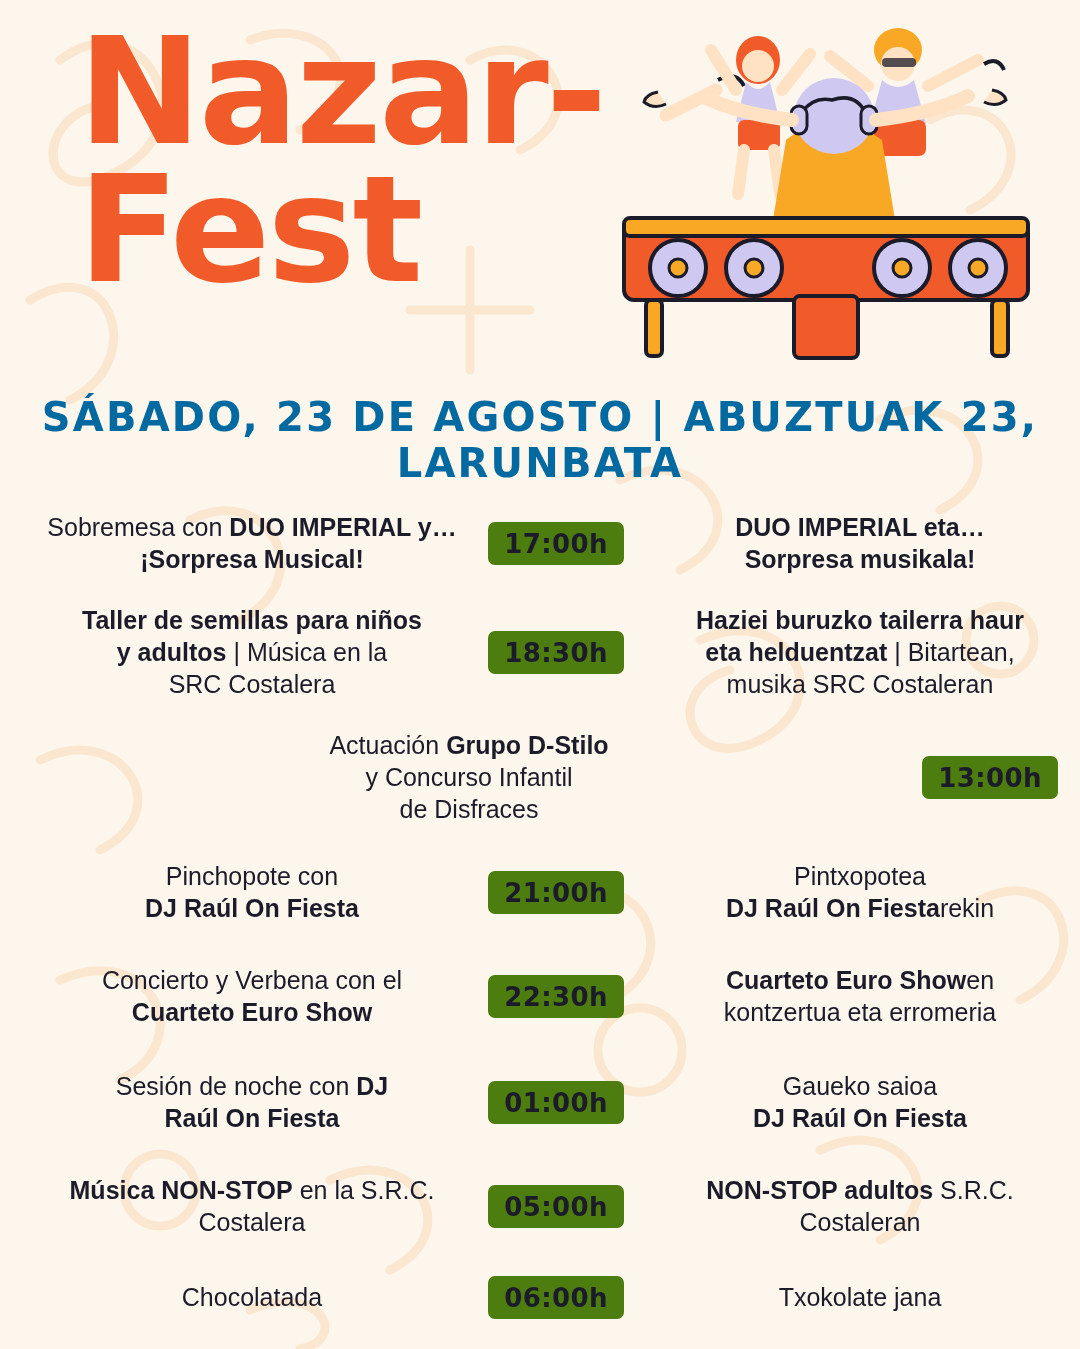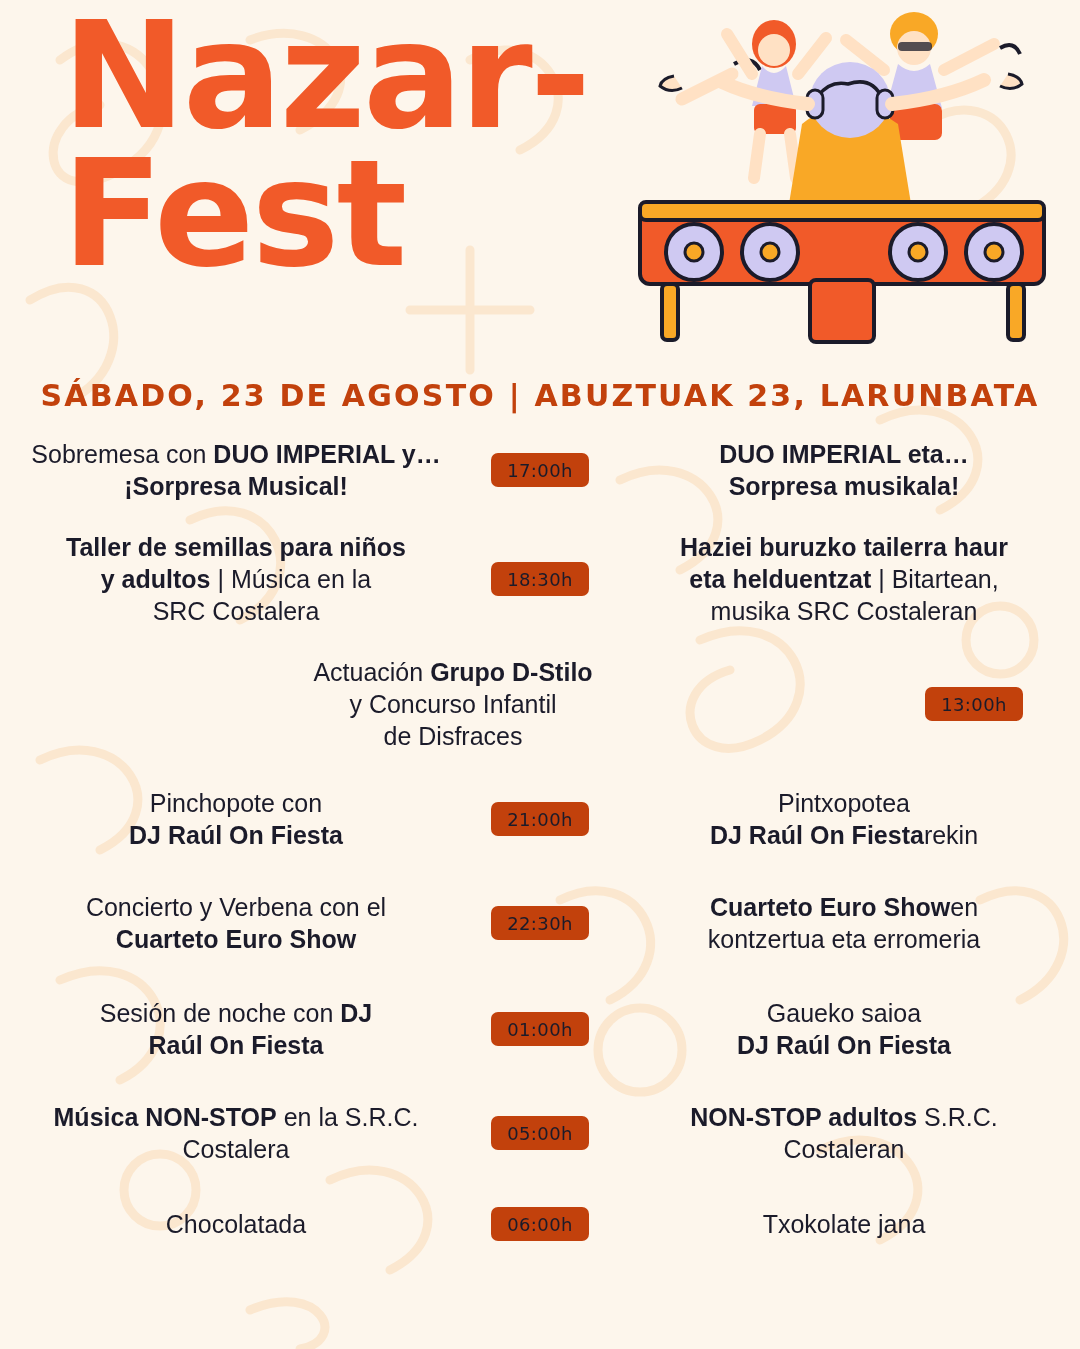--- a/index.html
+++ b/index.html
@@ -19,21 +19,21 @@
     inset: 0;
     pointer-events: none;
     z-index: 0;
     opacity: 1;
   }
   .page {
     position: relative;
     z-index: 2;
     width: 1080px;
     height: 1349px;
-    padding: 0;
+    padding: 16px;
   }
 
   
   .header {
     position: relative;
     height: 372px;
   }
   .title {
     position: absolute;
     left: 62px;
@@ -52,23 +52,23 @@
     top: 4px;
     width: 440px;
     height: 350px;
   }
 
   
   .date-line {
     text-align: center;
     font-family: "DejaVu Sans", sans-serif;
     font-weight: bold;
-    font-size: 30px;
+    font-size: 40px;
     letter-spacing: 2.2px;
-    color: #c2410c;
+    color: #0369a1;
     margin-top: 6px;
     margin-bottom: 14px;
   }
 
   
   .schedule {
     width: 1080px;
     padding: 0 26px;
   }
   .row {
@@ -85,26 +85,26 @@
   }
   .col-es { text-align: center; padding-right: 14px; }
   .col-eu { text-align: center; padding-left: 14px; }
   .col-time {
     flex: 0 0 160px;
     display: flex;
     justify-content: center;
     align-items: center;
   }
   .time-pill {
-    background: #c2410c;
+    background: #4d7c0f;
     border-radius: 7px;
     padding: 7px 16px 6px;
     font-family: "DejaVu Sans", sans-serif;
-    font-weight: normal;
-    font-size: 18px;
+    font-weight: bold;
+    font-size: 26px;
     letter-spacing: 0.4px;
     color: #1b1b2a;
     white-space: nowrap;
   }
   .row-h-1 { min-height: 86px; }
   .row-h-2 { min-height: 112px; }
   .row-h-3 { min-height: 118px; }
   .row-h-4 { min-height: 92px; }
   .row-h-5 { min-height: 96px; }
   .row-h-6 { min-height: 96px; }

